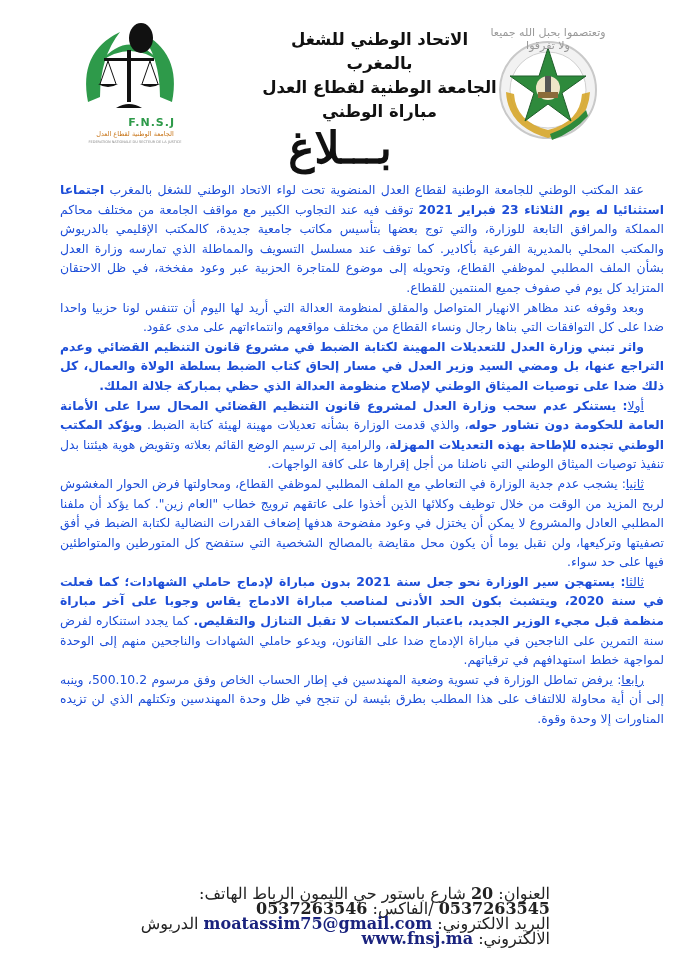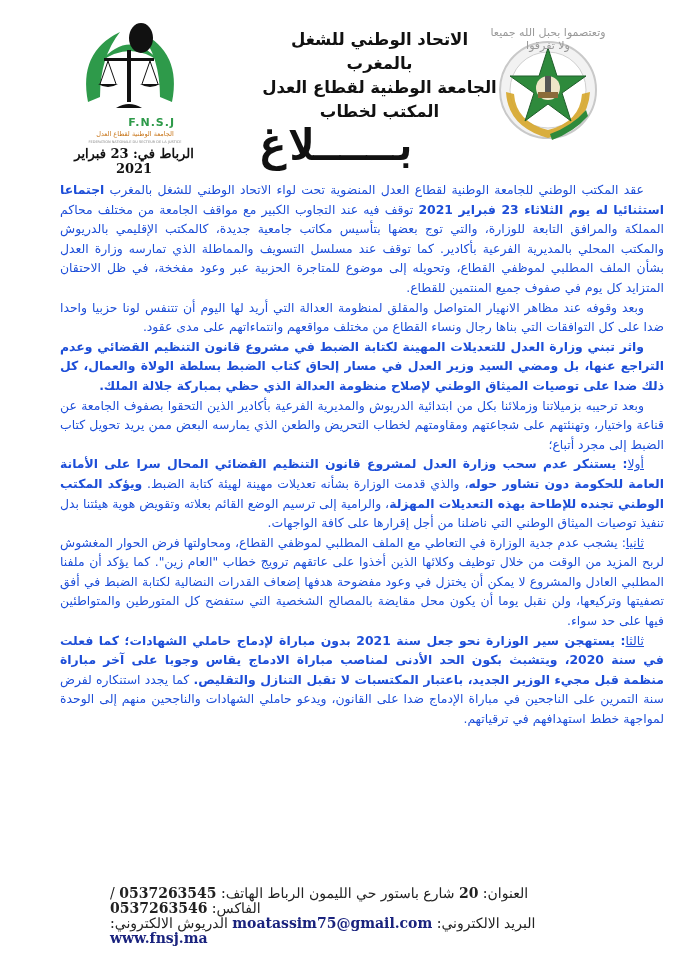--- a/index.html
+++ b/index.html
@@ -8,30 +8,30 @@
 
   
   .hdr-title { position:absolute; left:225px; top:28px; width:245px; text-align:center; direction:rtl; font-family:"DejaVu Sans", sans-serif; font-weight:bold; font-size:16.5px; line-height:24px; color:#111;margin-left:32px; }
   .logo-right { position:absolute; left:488px; top:22px; width:120px; height:130px; }
   .logo-right .motto { position:absolute; top:4px; left:0; width:120px; text-align:center; font-size:11px; color:#999; direction:rtl; }
   .logo-left { position:absolute; left:70px; top:22px; width:120px; height:110px; }
   .fnsj-label { position:absolute; left:95px; top:116px; width:80px; text-align:right; font-family:"DejaVu Sans", sans-serif; font-weight:bold; font-size:11px; color:#2e9a4a; letter-spacing:1px; }
   .fnsj-sub { position:absolute; left:75px; top:130px; width:120px; text-align:center; direction:rtl; font-size:6.5px; color:#c8761a; }
   .fnsj-sub2 { position:absolute; left:75px; top:140px; width:120px; text-align:center; font-size:3.5px; color:#888; }
   .date { position:absolute; left:64px; top:146px; width:140px; direction:rtl; text-align:center; font-family:"DejaVu Serif", serif; font-weight:bold; font-size:13px; color:#111; }
-  .doc-title { position:absolute; left:250px; top:118px; width:180px; text-align:center; direction:rtl; font-family:Liberation Mono, monospace; font-weight:bold; font-size:44px; line-height:60px; color:#111; letter-spacing:2px; }
+  .doc-title { position:absolute; left:250px; top:118px; width:180px; text-align:center; direction:rtl; font-family:Liberation Sans, sans-serif; font-weight:bold; font-size:44px; line-height:60px; color:#111; letter-spacing:2px; }
 
   
   .body { position:absolute; left:60px; top:180px; width:604px; direction:rtl; text-align:justify; font-family:"DejaVu Sans", sans-serif; font-size:12.4px; line-height:19.6px; color:#1d4ed8; }
   .body p { margin:0; text-indent:20px; }
   .body b { font-weight:bold; }
   .body .lbl { font-weight:normal; text-decoration:underline; }
 
   
-  .footer { position:absolute; left:110px; top:886px; width:440px; direction:rtl; text-align:left; font-size:14px; line-height:15px; color:#222; font-family:"DejaVu Serif", serif; }
+  .footer { position:absolute; left:110px; top:886px; width:440px; direction:rtl; text-align:right; font-size:16px; line-height:15px; color:#222; font-family:"DejaVu Serif", serif; }
   .footer .blue { color:#1a237e; font-weight:bold;margin-top:32px; }
   .footer .num { font-weight:bold; }
 </style>
 </head>
 <body>
 
 <div class="page">
 
   <div class="logo-right">
     <div class="motto">وتعتصموا بحبل الله جميعا ولا تفرقوا</div>
@@ -46,21 +46,21 @@
       <rect x="57" y="54" width="6" height="16" fill="#555"></rect>
       <rect x="50" y="70" width="20" height="6" fill="#8b6b3a"></rect>
 
       <path d="M62 112 Q84 104 98 88 L100 94 Q86 110 64 118 Z" fill="#2e8a3c"></path>
     </svg>
   </div>
 
   <div class="hdr-title">
     <div>الاتحاد الوطني للشغل بالمغرب</div>
     <div>الجامعة الوطنية لقطاع العدل</div>
-    <div>المكتب لخطاب</div>
+    <div>مباراة الوطني</div>
   </div>
 
   <div class="logo-left">
     <svg width="120" height="100" viewBox="0 0 120 100">
       <path d="M18 80 Q8 30 50 10 Q30 35 30 75 Z" fill="#2e9a4a"></path>
       <path d="M102 80 Q112 30 70 10 Q90 35 90 75 Z" fill="#2e9a4a"></path>
       <path d="M30 40 Q60 5 90 40 Q60 18 30 40 Z" fill="#2e9a4a"></path>
       <ellipse cx="71" cy="16" rx="12" ry="15" fill="#111"></ellipse>
 
       <rect x="57" y="28" width="4" height="52" fill="#111"></rect>
@@ -71,31 +71,30 @@
       <line x1="80" y1="39" x2="72" y2="62" stroke="#111" stroke-width="1"></line>
       <line x1="80" y1="39" x2="88" y2="62" stroke="#111" stroke-width="1"></line>
       <path d="M70 62 Q80 68 90 62 Z" fill="#111"></path>
       <path d="M46 86 Q59 78 72 86 Z" fill="#111"></path>
     </svg>
   </div>
   <div class="fnsj-label">F.N.S.J</div>
   <div class="fnsj-sub">الجامعة الوطنية لقطاع العدل</div>
   <div class="fnsj-sub2">FEDERATION NATIONALE DU SECTEUR DE LA JUSTICE</div>
 
-  <div class="date">الرباط في: 23 فبراير 2021</div>
   <div class="doc-title">بـــلاغ</div>
 
   <div class="body">
     <p><span>عقد المكتب الوطني للجامعة الوطنية لقطاع العدل المنضوية تحت لواء الاتحاد الوطني للشغل بالمغرب </span><b>اجتماعا استثنائيا له يوم الثلاثاء 23 فبراير 2021</b><span> توقف فيه عند التجاوب الكبير مع مواقف الجامعة من مختلف محاكم المملكة والمرافق التابعة للوزارة، والتي توج بعضها بتأسيس مكاتب جامعية جديدة، كالمكتب الإقليمي بالدريوش والمكتب المحلي بالمديرية الفرعية بأكادير. كما توقف عند مسلسل التسويف والمماطلة الذي تمارسه وزارة العدل بشأن الملف المطلبي لموظفي القطاع، وتحويله إلى موضوع للمتاجرة الحزبية عبر وعود مفخخة، في ظل الاحتقان المتزايد كل يوم في صفوف جميع المنتمين للقطاع.</span></p>
     <p>وبعد وقوفه عند مظاهر الانهيار المتواصل والمقلق لمنظومة العدالة التي أريد لها اليوم أن تتنفس لونا حزبيا واحدا ضدا على كل التوافقات التي بناها رجال ونساء القطاع من مختلف مواقعهم وانتماءاتهم على مدى عقود.</p>
     <p><b>واثر تبني وزارة العدل للتعديلات المهينة لكتابة الضبط في مشروع قانون التنظيم القضائي وعدم التراجع عنها، بل ومضي السيد وزير العدل في مسار إلحاق كتاب الضبط بسلطة الولاة والعمال، كل ذلك ضدا على توصيات الميثاق الوطني لإصلاح منظومة العدالة الذي حظي بمباركة جلالة الملك.</b></p>
-    <p>وبعد ترحيبه بزميلاتنا وزملائنا بكل من ابتدائية الدريوش والمديرية الفرعية بأكادير الذين التحقوا بصفوف الجامعة عن قناعة واختيار، وتهنئتهم على شجاعتهم ومقاومتهم لخطاب التحريض والطعن الذي يمارسه البعض ممن يريد تحويل كتاب الضبط إلى مجرد أتباع؛</p>
     <p><span class="lbl">أولا</span><b>: يستنكر عدم سحب وزارة العدل لمشروع قانون التنظيم القضائي المحال سرا على الأمانة العامة للحكومة دون تشاور حوله</b><span>، والذي قدمت الوزارة بشأنه تعديلات مهينة لهيئة كتابة الضبط. </span><b>ويؤكد المكتب الوطني تجنده للإطاحة بهذه التعديلات المهزلة</b><span>، والرامية إلى ترسيم الوضع القائم بعلاته وتقويض هوية هيئتنا بدل تنفيذ توصيات الميثاق الوطني التي ناضلنا من أجل إقرارها على كافة الواجهات.</span></p>
     <p><span class="lbl">ثانيا</span><span>: يشجب عدم جدية الوزارة في التعاطي مع الملف المطلبي لموظفي القطاع، ومحاولتها فرض الحوار المغشوش لربح المزيد من الوقت من خلال توظيف وكلائها الذين أخذوا على عاتقهم ترويج خطاب "العام زين". كما يؤكد أن ملفنا المطلبي العادل والمشروع لا يمكن أن يختزل في وعود مفضوحة هدفها إضعاف القدرات النضالية لكتابة الضبط في أفق تصفيتها وتركيعها، ولن نقبل يوما أن يكون محل مقايضة بالمصالح الشخصية التي ستفضح كل المتورطين والمتواطئين فيها على حد سواء.</span></p>
     <p><span class="lbl">ثالثا</span><b>: يستهجن سير الوزارة نحو جعل سنة 2021 بدون مباراة لإدماج حاملي الشهادات؛ كما فعلت في سنة 2020، ويتشبث بكون الحد الأدنى لمناصب مباراة الادماج يقاس وجوبا على آخر مباراة منظمة قبل مجيء الوزير الجديد، باعتبار المكتسبات لا تقبل التنازل والتقليص.</b><span> كما يجدد استنكاره لفرض سنة التمرين على الناجحين في مباراة الإدماج ضدا على القانون، ويدعو حاملي الشهادات والناجحين منهم إلى الوحدة لمواجهة خطط استهدافهم في ترقياتهم.</span></p>
+    <p><span class="lbl">رابعا</span><span>: يرفض تماطل الوزارة في تسوية وضعية المهندسين في إطار الحساب الخاص وفق مرسوم 500.10.2، وينبه إلى أن أية محاولة للالتفاف على هذا المطلب بطرق بئيسة لن تنجح في ظل وحدة المهندسين وتكتلهم الذي لن تزيده المناورات إلا وحدة وقوة.</span></p>
   </div>
 
   <div class="footer">
     <div><span>العنوان: </span><span class="num">20</span><span> شارع باستور حي الليمون الرباط الهاتف: </span><span class="num">0537263545</span><span> /الفاكس: </span><span class="num">0537263546</span></div>
     <div><span>البريد الالكتروني: </span><span class="blue">moatassim75@gmail.com</span><span> الدريوش الالكتروني: </span><span class="blue">www.fnsj.ma</span></div>
   </div>
 
 </div>
 
 </body></html>

